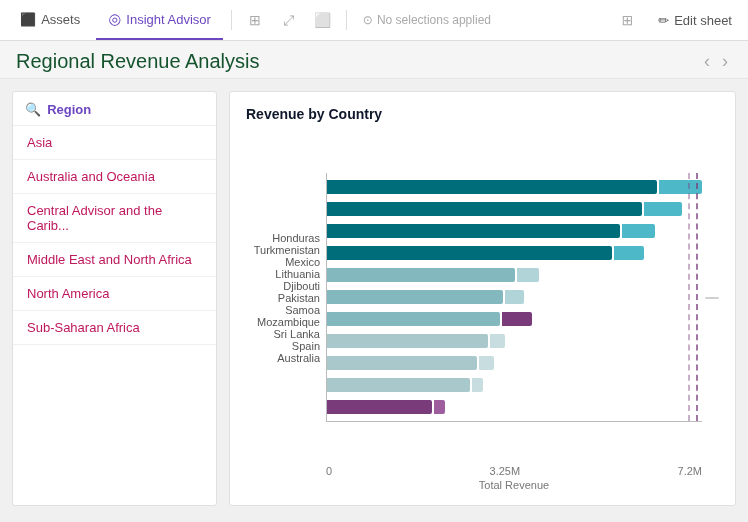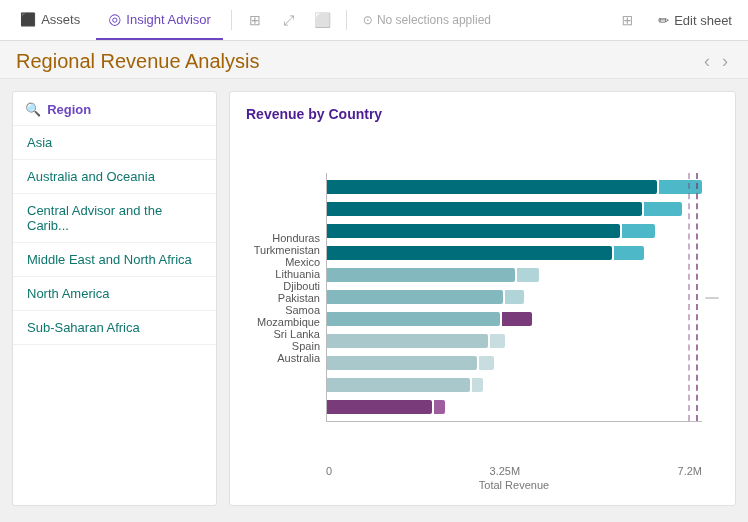--- a/index.html
+++ b/index.html
@@ -28,50 +28,50 @@
     .toolbar-right { margin-left: auto; display: flex; align-items: center; gap: 8px; }
     .edit-sheet-btn {
       display: flex; align-items: center; gap: 5px; color: #555; cursor: pointer; font-size: 13px; padding: 4px 8px; border-radius: 3px;
     }
 
     
     .page-header {
       display: flex; align-items: center; padding: 8px 16px 4px;
       background: #f5f5f5; border-bottom: 1px solid #e5e5e5;
     }
-    .page-title { font-size: 20px; font-weight: 300; color: #a16207; flex: 1; }
+    .page-title { font-size: 20px; font-weight: 300; color: #14532d; flex: 1; }
     .nav-btns { display: flex; gap: 4px; }
     .nav-btn { color: #aaa; cursor: pointer; font-size: 18px; padding: 2px 4px; }
 
     
     .main-content {
       display: flex; height: calc(522px - 41px - 42px); background: #f0f0f0; padding: 12px; gap: 12px;
     }
 
     
     .sidebar {
       width: 205px; background: #fff; border: 1px solid #e0e0e0; border-radius: 3px;
       display: flex; flex-direction: column; overflow: hidden; flex-shrink: 0;
     }
     .sidebar-header {
       display: flex; align-items: center; gap: 6px; padding: 10px 12px 8px;
       border-bottom: 1px solid #eee; color: #6c47c1; font-weight: 600; font-size: 13px;
     }
     .search-icon { font-size: 13px; color: #6c47c1; }
     .sidebar-item {
       padding: 9px 14px; border-bottom: 1px solid #f0f0f0; cursor: pointer;
-      color: #0f766e; font-size: 13px;
+      color: #be185d; font-size: 13px;
     }
 
     
     .chart-panel {
       flex: 1; background: #fff; border: 1px solid #e0e0e0; border-radius: 3px; padding: 14px 16px;
       display: flex; flex-direction: column; overflow: hidden;
     }
-    .chart-title { font-size: 14px; font-weight: 600; color: #4c1d95; margin-bottom: 12px; }
+    .chart-title { font-size: 14px; font-weight: 600; color: #0f172a; margin-bottom: 12px; }
     .chart-container { flex: 1; display: flex; flex-direction: column; }
     .chart-labels { display: flex; flex-direction: column; justify-content: space-around; padding-right: 6px; }
     .chart-label { font-size: 11px; color: #555; text-align: right; white-space: nowrap; }
     .chart-bars { display: flex; flex-direction: column; justify-content: space-around; height: 100%; padding: 2px 0; }
     .bar-row { display: flex; align-items: center; height: 22px; gap: 2px; }
     .bar-main { height: 14px; border-radius: 0 2px 2px 0; }
     .bar-secondary { height: 14px; border-radius: 0 2px 2px 0; }
   </style>
 </head>
 <body>

